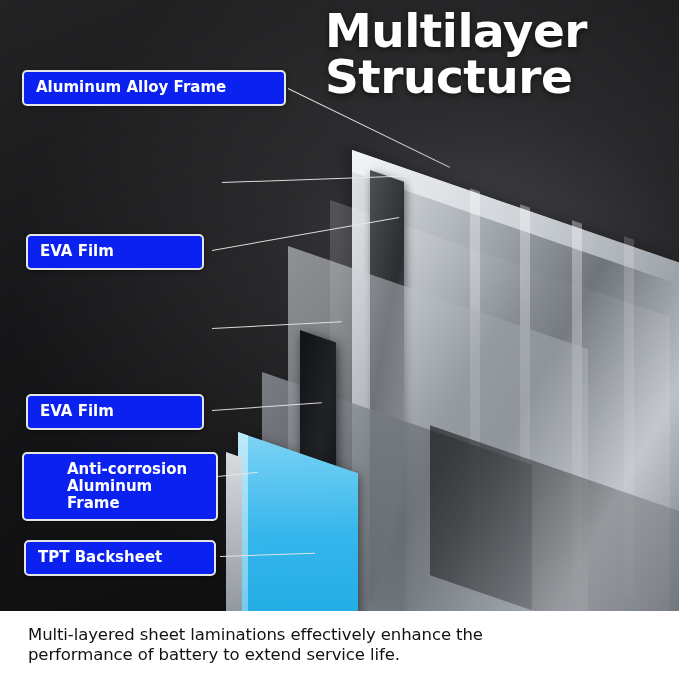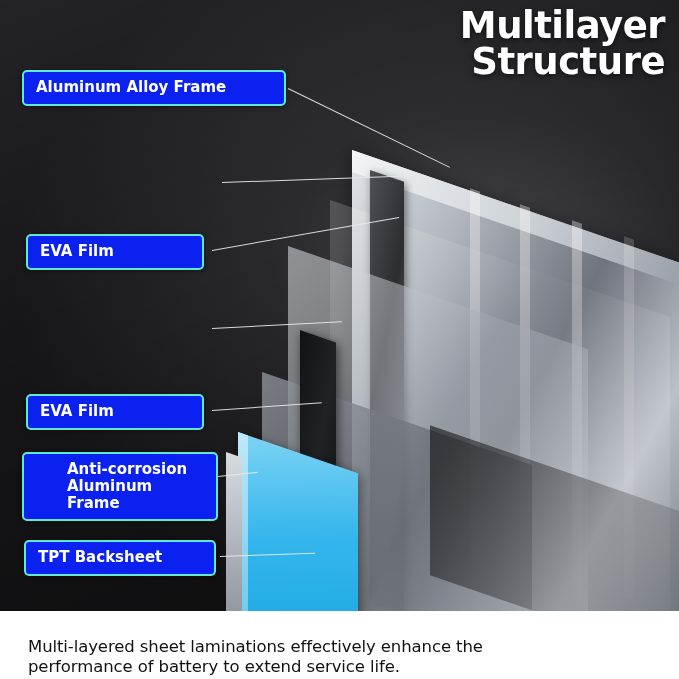--- a/index.html
+++ b/index.html
@@ -164,37 +164,37 @@
     background: linear-gradient(115deg, rgba(0,0,0,0.55), rgba(0,0,0,0.0));
     transform: skewY(19deg);
   }
 
   
   .title {
     position: absolute;
     right: 14px;
     top: 8px;
     width: 340px;
-    text-align: right;
+    text-align: left;
     color: #ffffff;
     font-family: "DejaVu Sans", "Liberation Sans", sans-serif;
     font-weight: bold;
-    font-size: 37px;
+    font-size: 47px;
     line-height: 0.98;
     letter-spacing: -0.5px;
     text-shadow: 0 2px 6px rgba(0,0,0,0.6);
   }
   .title .line2 { display: block; }
 
   
   .callout {
     position: absolute;
     background: #0b21ef;
     color: #ffffff;
-    border: 2px solid #5eead4;
+    border: 2px solid #e5e5e5;
     border-radius: 5px;
     font-weight: bold;
     font-size: 15px;
     line-height: 1.12;
     padding: 7px 10px 8px 12px;
     box-sizing: border-box;
     white-space: pre-line;
     box-shadow: 0 1px 4px rgba(0,0,0,0.4);
   }
 
@@ -210,21 +210,21 @@
   
   .caption {
     position: absolute;
     left: 0;
     top: 611px;
     width: 679px;
     height: 68px;
     background: #ffffff;
     color: #111214;
     box-sizing: border-box;
-    padding: 26px 24px 0 28px;
+    padding: 14px 24px 0 28px;
     font-family: "DejaVu Sans", "Liberation Sans", sans-serif;
     font-size: 16.5px;
     line-height: 1.22;
     letter-spacing: -0.1px;
   }
   .caption span { display: block; }
 </style>
 </head>
 <body>
 

